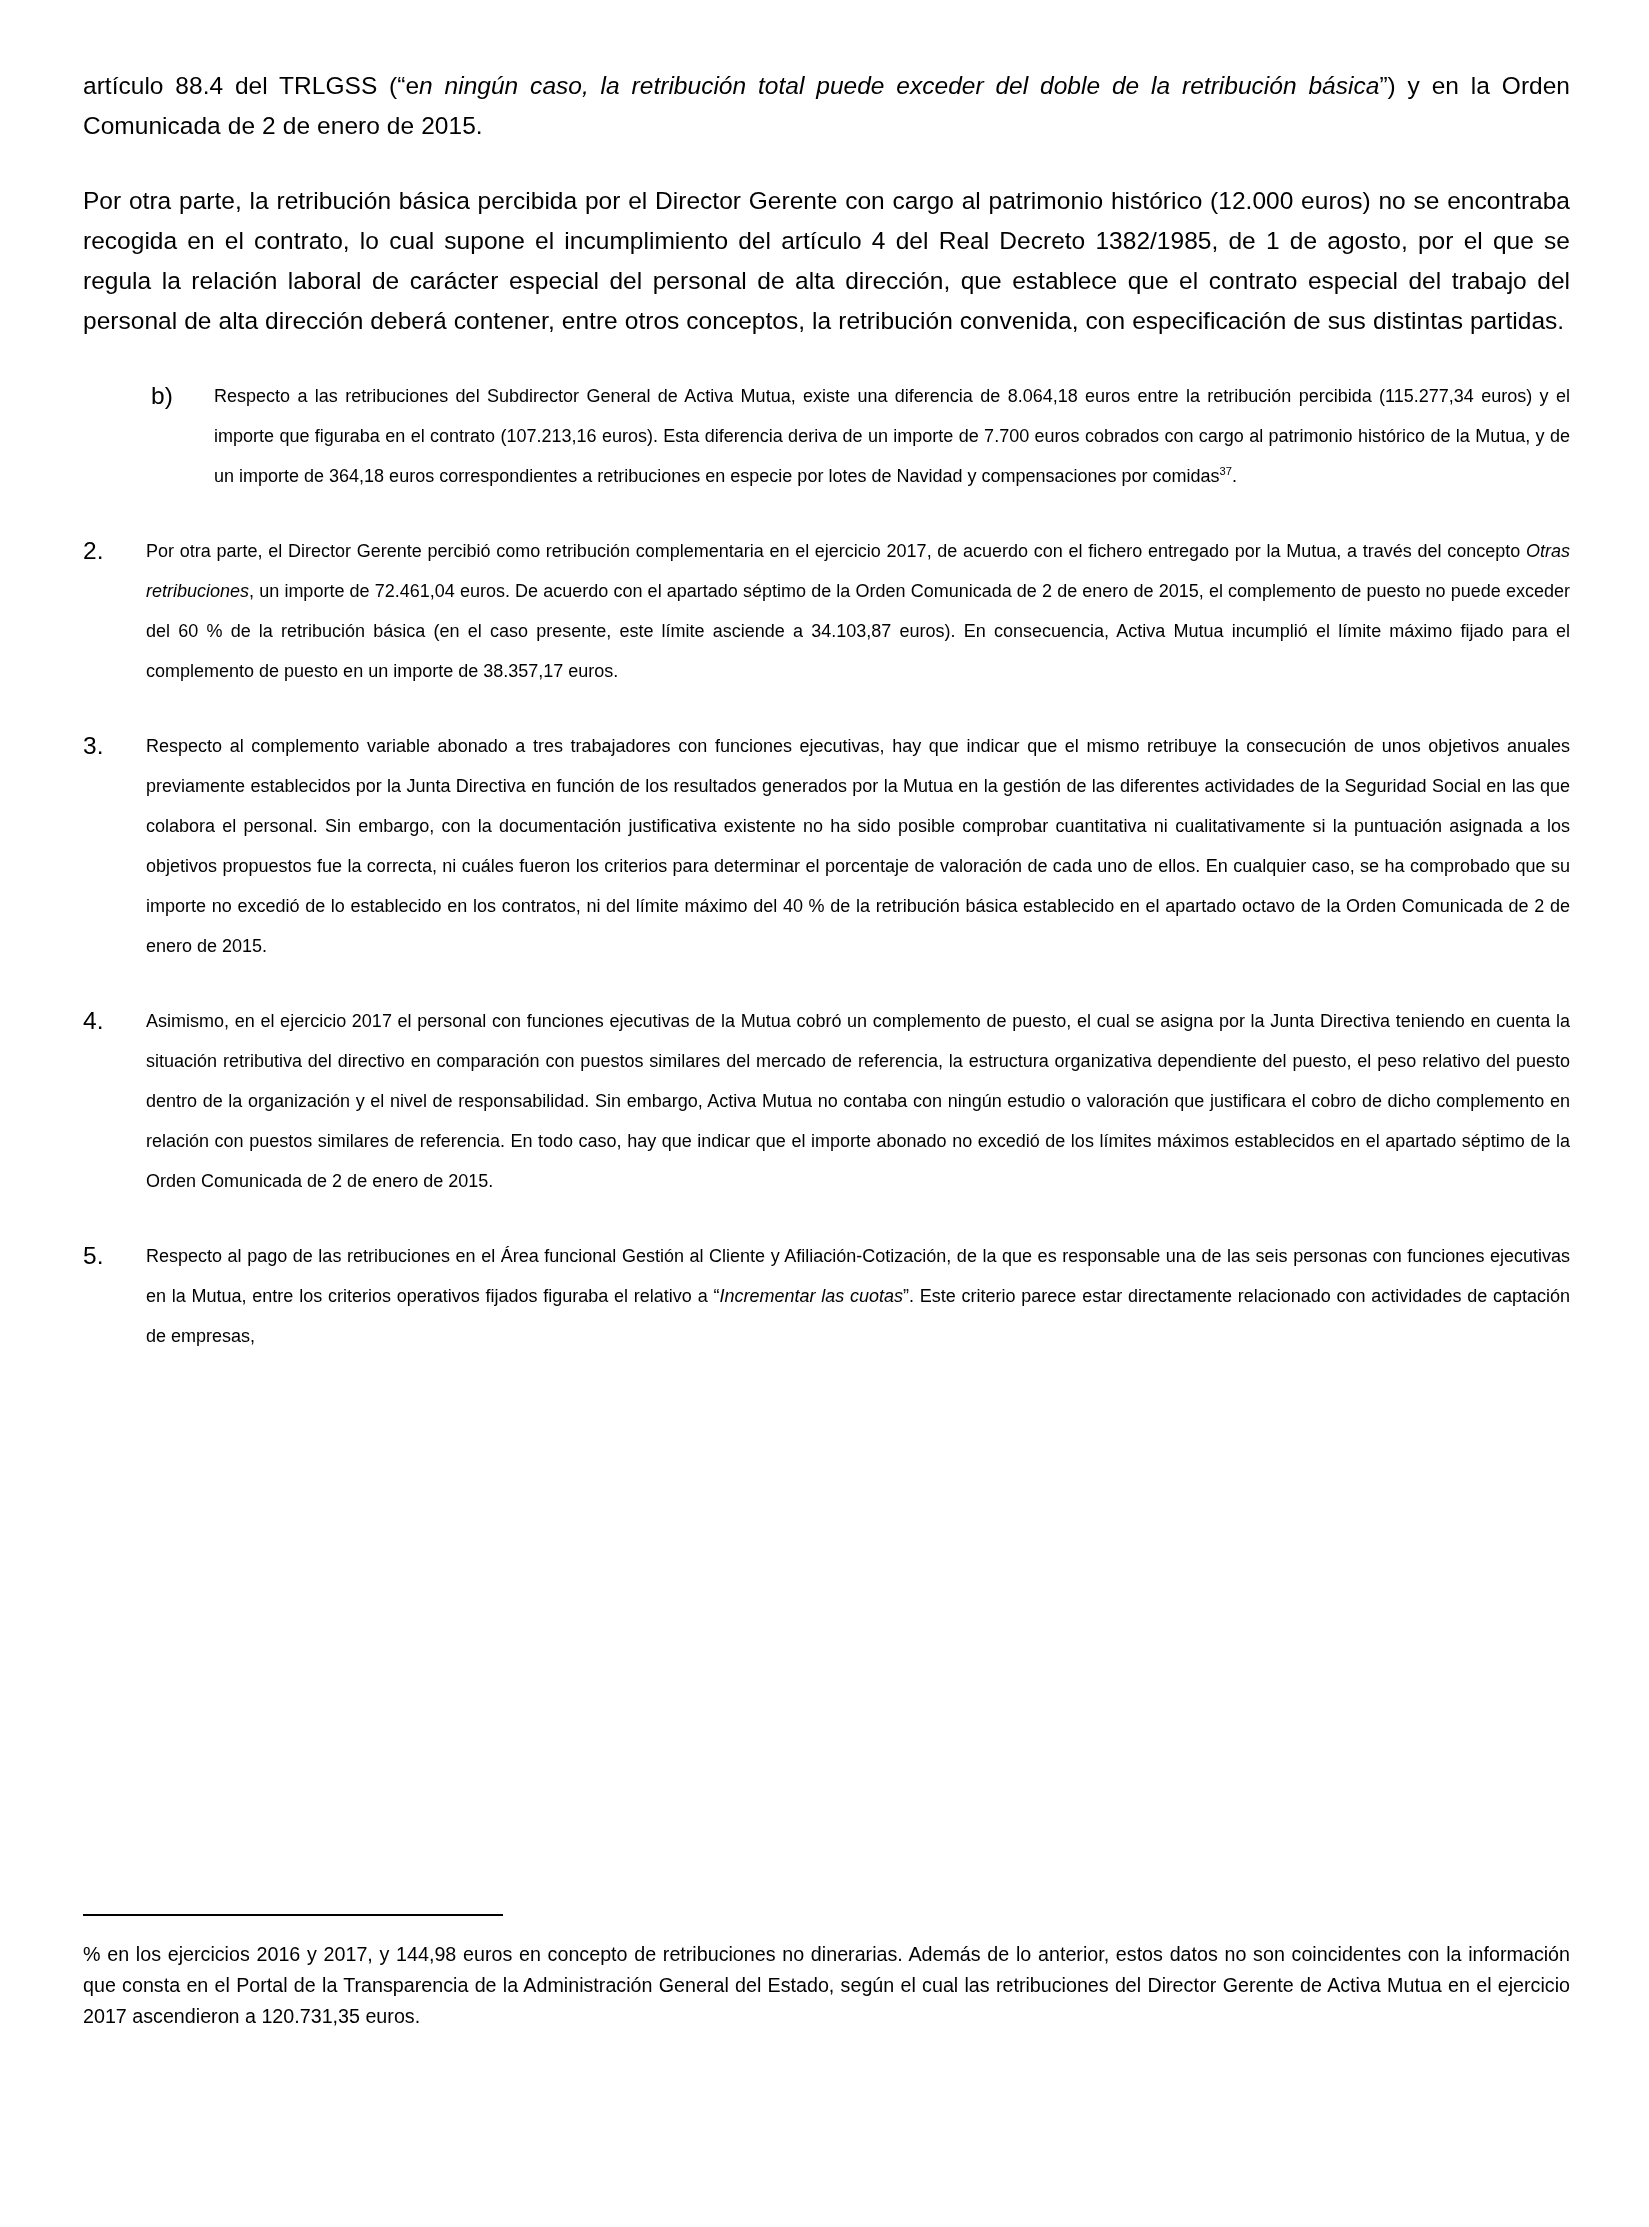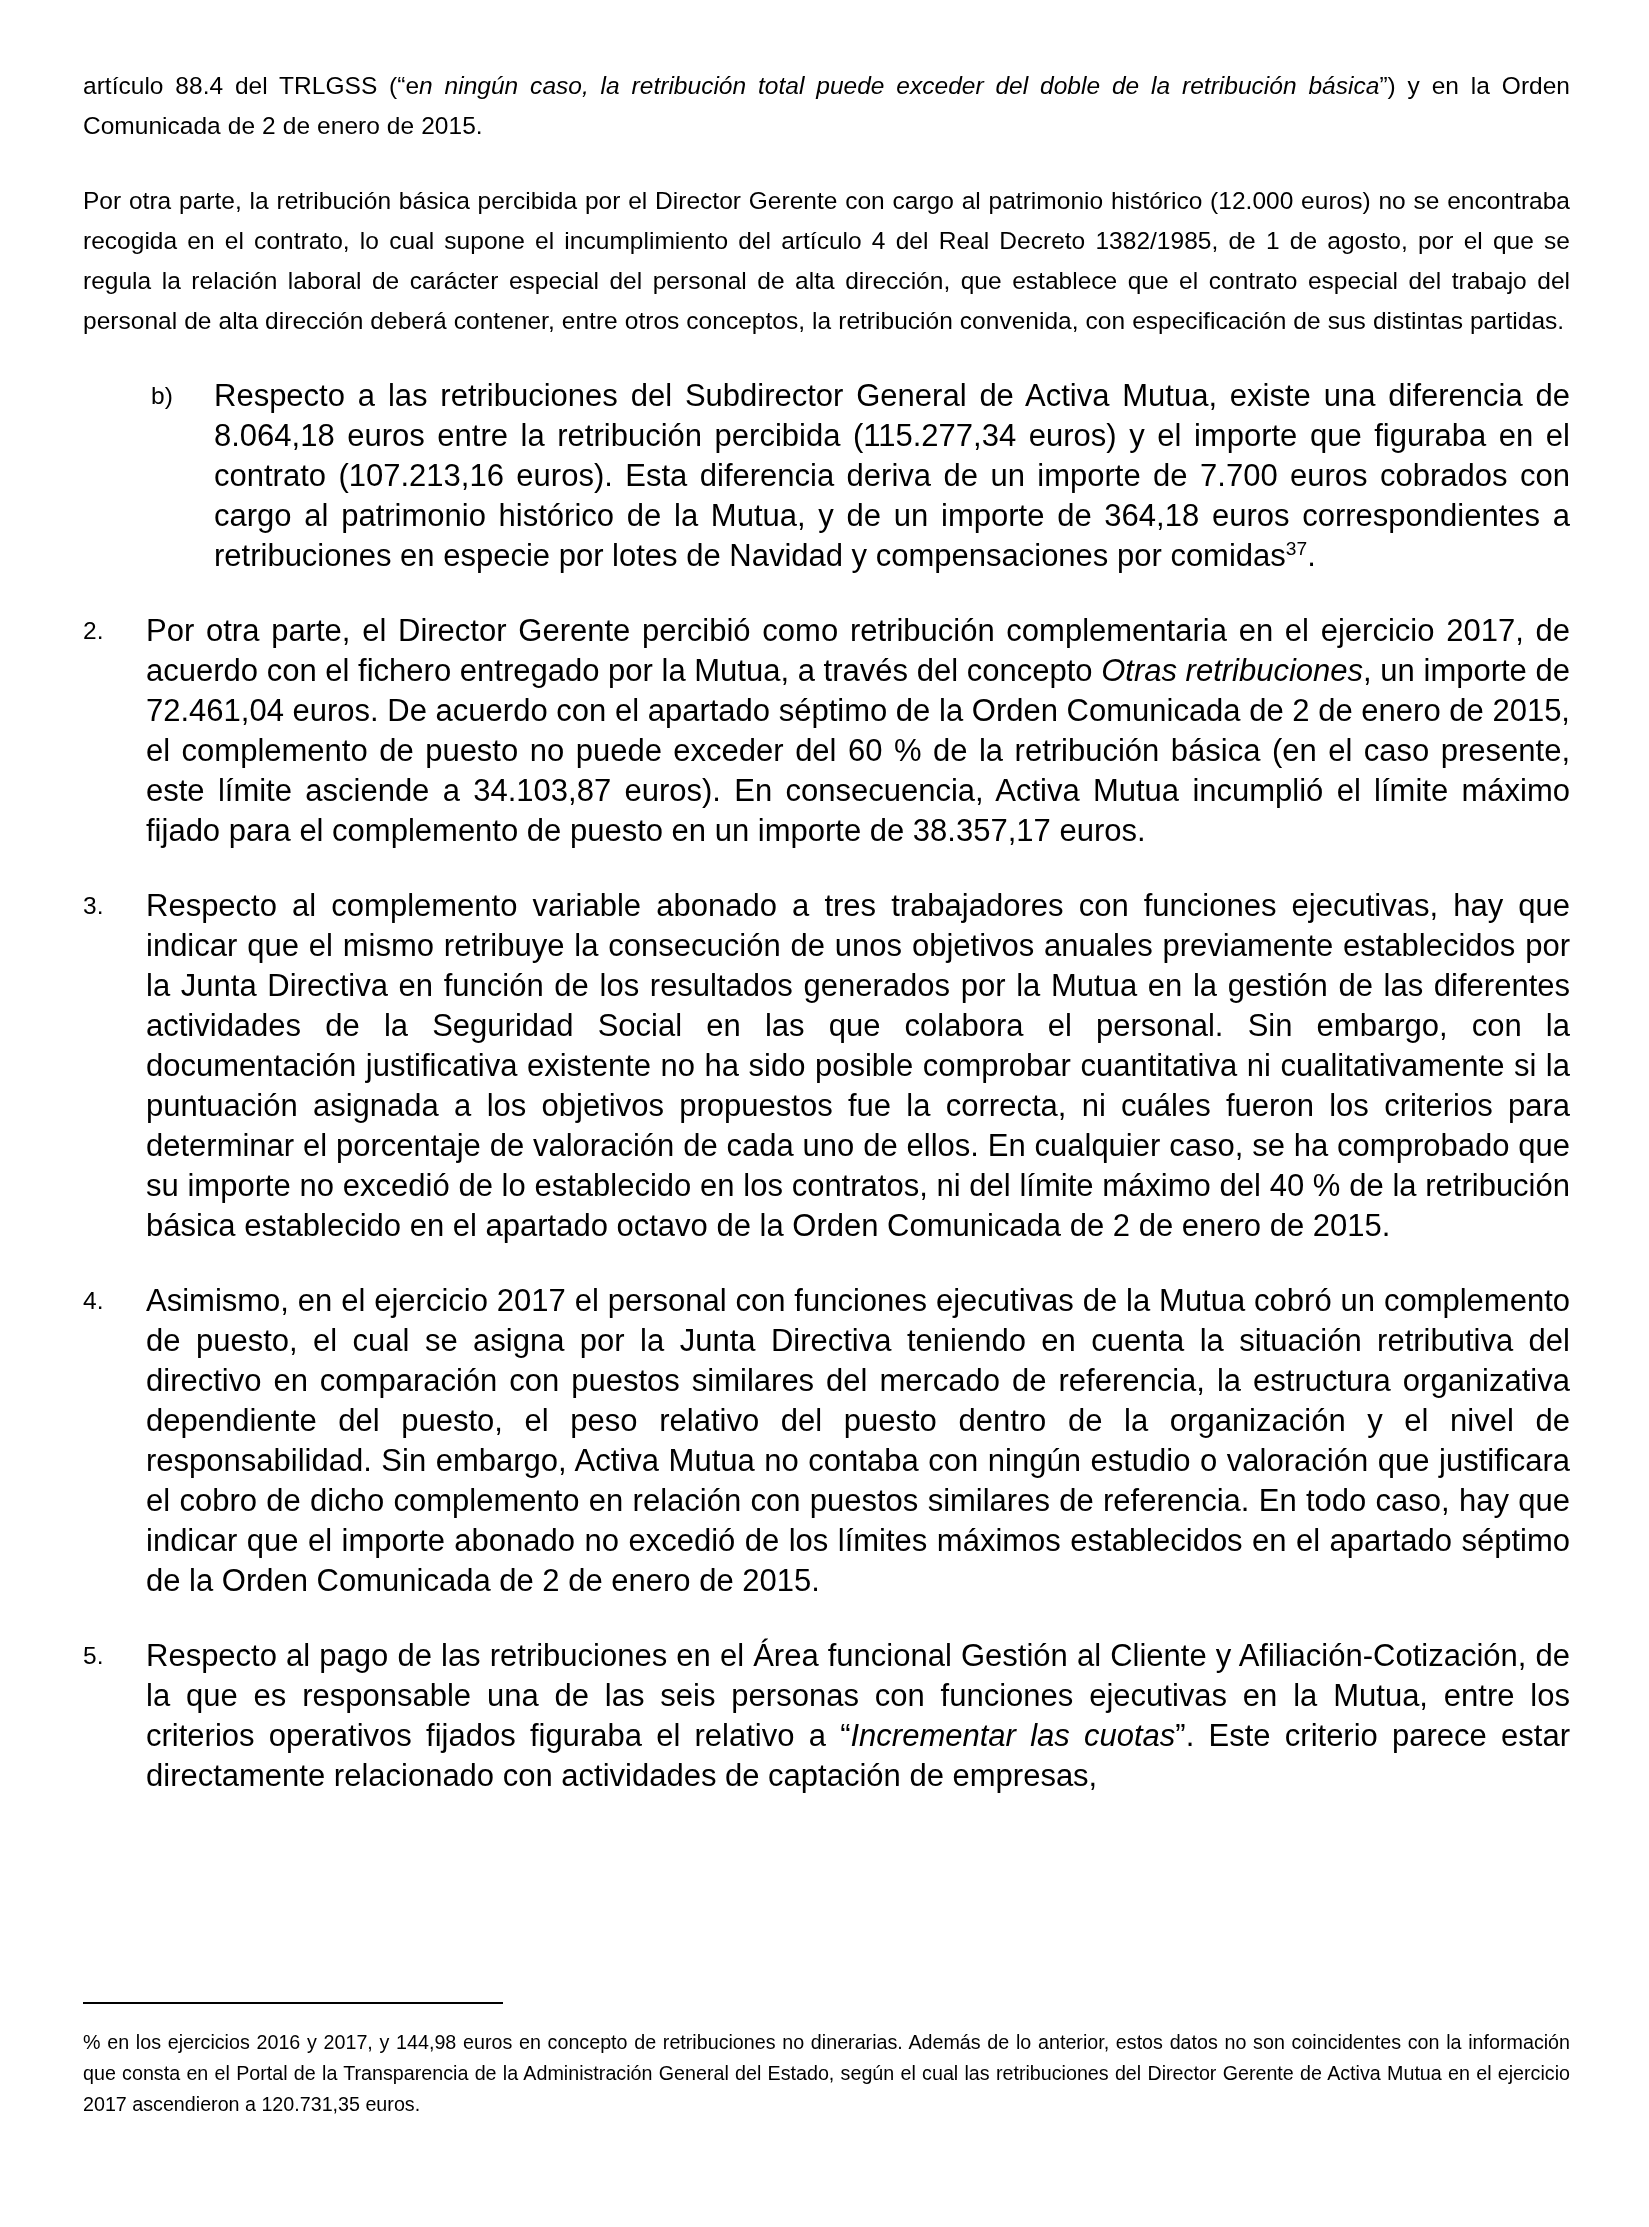--- a/index.html
+++ b/index.html
@@ -52,42 +52,42 @@
   .listrow .marker {
     flex: 0 0 auto;
     text-align: left;
     font-size: 24.5px;
     line-height: 40px;
     white-space: nowrap;
   }
   .listrow .body {
     flex: 1 1 auto;
     text-align: justify;
-    font-size: 31px;
+    font-size: 18px;
     line-height: 40px;
   }
   
   .lvl1 > .marker { width: 63px; }
   
   .lvl2 { margin-left: 68px; }
   .lvl2 > .marker { width: 63px; }
   .gap-md { height: 35px; }
 
   i, .it { font-style: italic; }
   sup {
     font-size: 0.62em;
     vertical-align: super;
     line-height: 0;
   }
 
   
   .footnotes {
     position: absolute;
     left: 83px;
-    top: 1963px;
+    top: 1875px;
     width: 1487px;
   }
   .fn-rule {
     width: 420px;
     height: 0;
     border-top: 2.4px solid #000000;
     margin: 0 0 22.5px 0;
   }
   .fnpara {
     text-align: justify;

